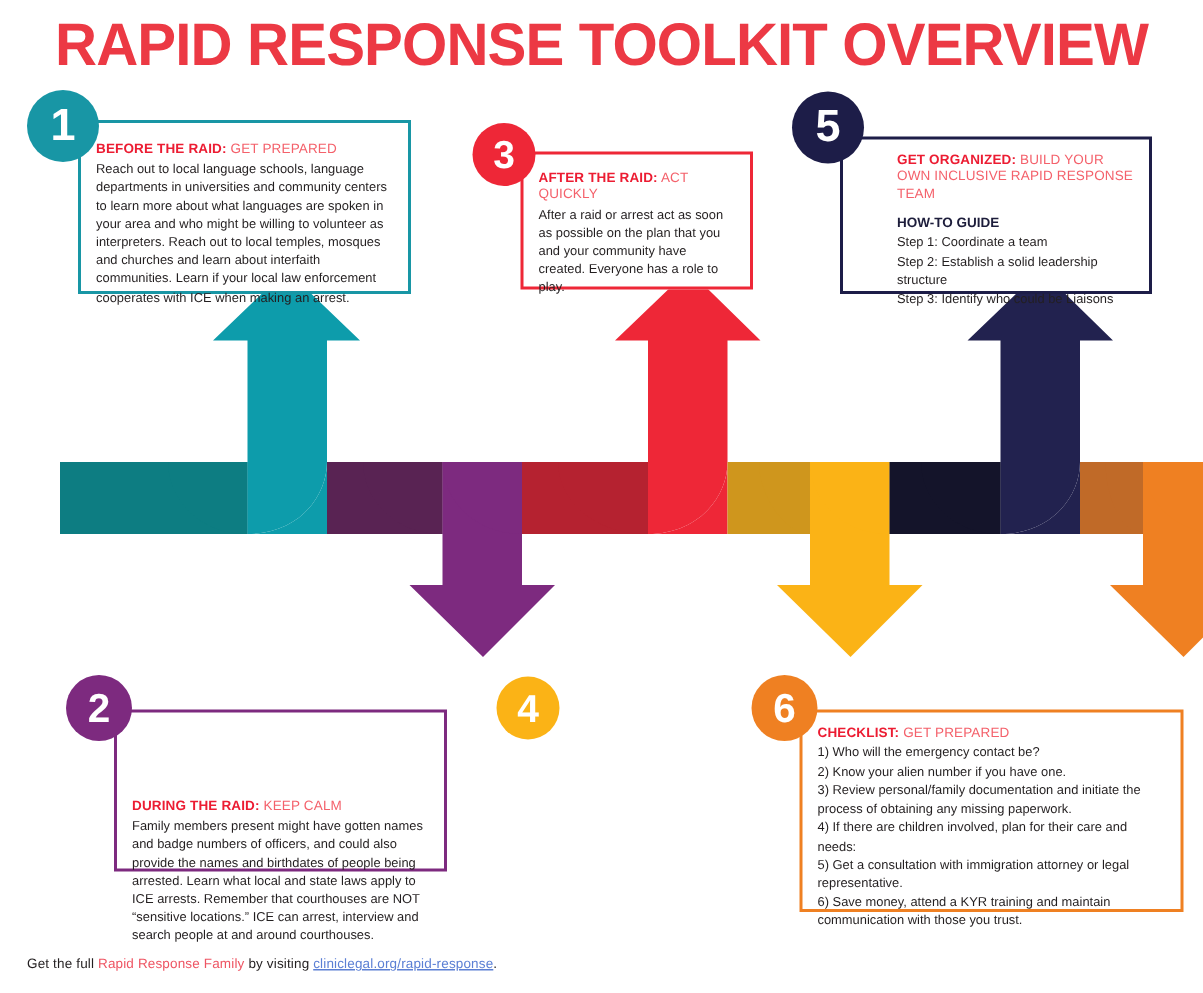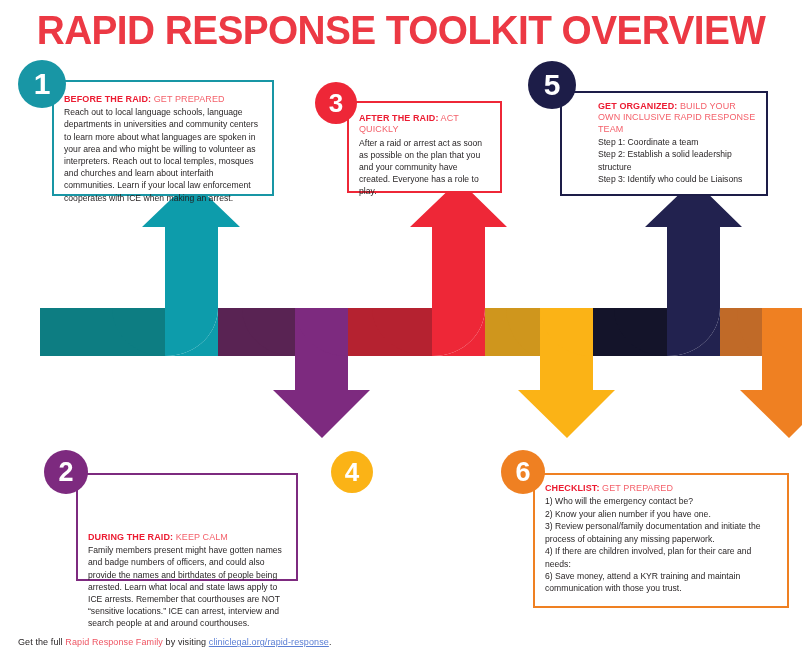--- a/index.html
+++ b/index.html
@@ -183,20 +183,21 @@
     <div class="inner">
       <p class="heading"><span>AFTER THE RAID:</span><span class="sub"> ACT QUICKLY</span></p>
       <p class="body-txt">After a raid or arrest act as soon as possible on the plan that you and your community have created. Everyone has a role to play.</p>
     </div>
   </div>
   <div class="num" id="num3">3</div>
 
   <div class="box" id="box5">
     <div class="inner">
       <p class="heading"><span>GET ORGANIZED:</span><span class="sub"> BUILD YOUR OWN INCLUSIVE RAPID RESPONSE TEAM</span></p>
+      <p class="guide-title">HOW-TO GUIDE</p>
       <div class="guide-line">Step 1: Coordinate a team</div>
       <div class="guide-line">Step 2: Establish a solid leadership structure</div>
       <div class="guide-line">Step 3: Identify who could be Liaisons</div>
     </div>
   </div>
   <div class="num" id="num5">5</div>
 
   <div class="box" id="box2">
     <div class="inner">
       <p class="heading"><span>DURING THE RAID:</span><span class="sub"> KEEP CALM</span></p>
@@ -207,20 +208,21 @@
 
   <div class="num" id="num4">4</div>
 
   <div class="box" id="box6">
     <div class="inner">
       <p class="heading"><span>CHECKLIST:</span><span class="sub"> GET PREPARED</span></p>
       <div class="chk-line">1) Who will the emergency contact be?</div>
       <div class="chk-line">2) Know your alien number if you have one.</div>
       <div class="chk-line">3) Review personal/family documentation and initiate the process of obtaining any missing paperwork.</div>
       <div class="chk-line">4) If there are children involved, plan for their care and needs:</div>
+      <div class="chk-line">5) Get a consultation with immigration attorney or legal representative.</div>
       <div class="chk-line">6) Save money, attend a KYR training and  maintain communication with those you trust.</div>
     </div>
   </div>
   <div class="num" id="num6">6</div>
 
   <div class="footer"><span>Get the full </span><span class="tk">Rapid Response Family</span><span> by visiting </span><a class="lnk" href="#">cliniclegal.org/rapid-response</a><span>.</span></div>
 
 </div>
 
 </body></html>

